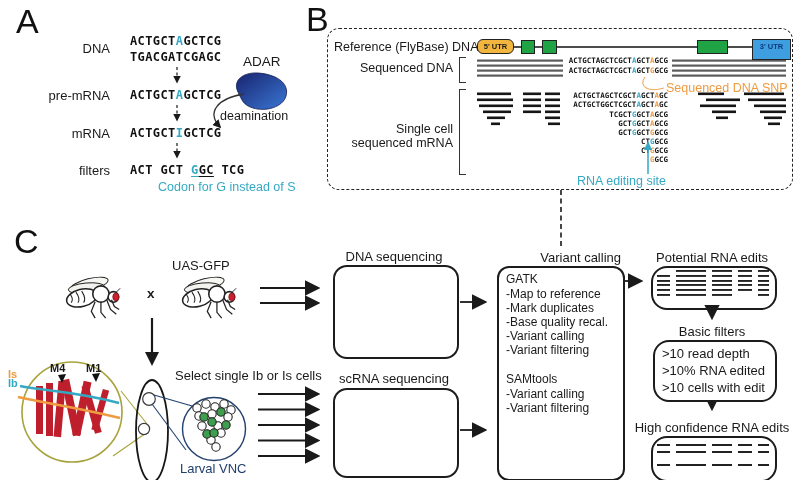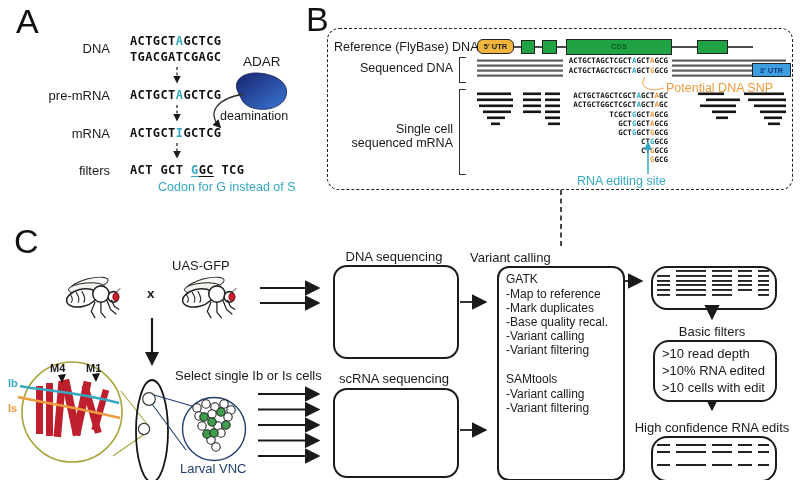--- a/index.html
+++ b/index.html
@@ -299,71 +299,71 @@
   <div class="abs" style="left:243px;top:54px;font-size:13.5px;">ADAR</div>
   <div class="abs lab12" style="left:220px;top:109px;">deamination</div>
   <div class="abs lab12 teal-text" style="left:158px;top:180px;">Codon for G instead of S</div>
 
   <div class="abs panel-letter" style="left:306px;top:2px;">B</div>
   <div class="abs lab12" style="left:334px;top:40px;">Reference (FlyBase) DNA</div>
 
   <div class="generow" style="left:477px;top:39px;width:37px;height:15px;line-height:13px;background:var(--utr5_orange);border-radius:6px;">5' UTR</div>
   <div class="generow" style="left:521px;top:40px;width:14px;height:14px;background:var(--exon_green);"></div>
   <div class="generow" style="left:542px;top:40px;width:15px;height:14px;background:var(--exon_green);"></div>
-  <div class="generow" style="left:566px;top:39px;width:106px;height:16px;line-height:14px;background:var(--exon_green);color:#0a5a20;">CDS</div>
   <div class="generow" style="left:697px;top:40px;width:31px;height:14px;background:var(--exon_green);"></div>
-  <div class="generow" style="left:752px;top:39px;width:39px;height:14px;line-height:13px;background:var(--utr3_blue);color:#0d3a78;margin-top:24px;">3' UTR</div>
+  <div class="generow" style="left:752px;top:39px;width:39px;height:21px;line-height:13px;background:var(--utr3_blue);color:#0d3a78;">3' UTR</div>
 
   <div class="rlabB" style="top:61px;">Sequenced DNA</div>
   <div class="bracket" style="left:459px;top:57px;height:24px;"></div>
   <div class="rlabB" style="top:122px;">Single cell</div>
   <div class="rlabB" style="top:136px;">sequenced mRNA</div>
   <div class="bracket" style="left:459px;top:89px;height:84px;"></div>
 
   <div class="readrow" style="top:57px;"><span>ACTGCTAGCTCGCT</span><span class="t">A</span><span>GCT</span><span class="o">A</span><span>GCG</span></div>
   <div class="readrow" style="top:67px;"><span>ACTGCTAGCTCGCT</span><span class="t">A</span><span>GCT</span><span class="o">G</span><span>GCG</span></div>
 
-  <div class="abs lab12 orange-text" style="left:666px;top:81px;">Potential DNA SNP</div>
+  <div class="abs lab12 orange-text" style="left:666px;top:81px;">Sequenced DNA SNP</div>
 
   <div class="readrow" style="top:92px;"><span>ACTGCTAGCTCGCT</span><span class="t">A</span><span>GCT</span><span class="o">A</span><span>GC</span></div>
   <div class="readrow" style="top:101px;"><span>ACTGCTGGCTCGCT</span><span class="t">A</span><span>GCT</span><span class="o">A</span><span>GC</span></div>
   <div class="readrow" style="top:111px;"><span>TCGCT</span><span class="t">G</span><span>GCT</span><span class="o">A</span><span>GCG</span></div>
   <div class="readrow" style="top:120px;"><span>GCT</span><span class="t">G</span><span>GCT</span><span class="o">A</span><span>GCG</span></div>
   <div class="readrow" style="top:129px;"><span>GCT</span><span class="t">G</span><span>GCT</span><span class="o">G</span><span>GCG</span></div>
   <div class="readrow" style="top:138px;"><span>CT</span><span class="t">G</span><span>GCG</span></div>
   <div class="readrow" style="top:147px;"><span>CT</span><span class="o">G</span><span>GCG</span></div>
   <div class="readrow" style="top:156px;"><span class="o">G</span><span>GCG</span></div>
 
   <div class="abs lab12 teal-text" style="left:577px;top:174px;">RNA editing site</div>
 
   <div class="abs panel-letter" style="left:14px;top:224px;">C</div>
   <div class="abs lab" style="left:172px;top:258px;">UAS-GFP</div>
   <div class="abs" style="left:147px;top:286px;font-size:13.5px;font-weight:700;">x</div>
   <div class="abs" style="left:50px;top:362px;font-size:11px;font-weight:700;">M4</div>
   <div class="abs" style="left:86px;top:362px;font-size:11px;font-weight:700;">M1</div>
   <div class="abs teal-text" style="left:8px;top:377px;font-size:11px;font-weight:700;">Ib</div>
-  <div class="abs orange-text" style="left:8px;top:402px;font-size:11px;font-weight:700;">Is</div>
+  <div class="abs orange-text" style="left:8px;top:368px;font-size:11px;font-weight:700;">Is</div>
   <div class="abs olive-text" style="left:18px;top:480px;font-size:13.5px;">Body wall muscles</div>
   <div class="abs lab" style="left:175px;top:368px;">Select single Ib or Is cells</div>
   <div class="abs navy-text" style="left:180px;top:461px;font-size:13px;">Larval VNC</div>
 
   <div class="ftitle" style="left:333px;top:371px;width:122px;text-align:center;">scRNA sequencing</div>
   <div class="ftitle" style="left:333px;top:249px;width:122px;text-align:center;">DNA sequencing</div>
-  <div class="ftitle" style="left:470px;top:250px;width:124px;text-align:left;">Variant calling</div>
+  <div class="ftitle" style="left:497px;top:250px;width:124px;text-align:right;">Variant calling</div>
 
   <div class="vcline" style="left:506px;top:272px;">GATK</div>
   <div class="vcline" style="left:506px;top:287px;">-Map to reference</div>
   <div class="vcline" style="left:506px;top:301px;">-Mark duplicates</div>
   <div class="vcline" style="left:506px;top:315px;">-Base quality recal.</div>
   <div class="vcline" style="left:506px;top:329px;">-Variant calling</div>
   <div class="vcline" style="left:506px;top:343px;">-Variant filtering</div>
   <div class="vcline" style="left:506px;top:372px;">SAMtools</div>
   <div class="vcline" style="left:506px;top:387px;">-Variant calling</div>
   <div class="vcline" style="left:506px;top:401px;">-Variant filtering</div>
 
+  <div class="ftitle" style="left:651px;top:250px;width:122px;text-align:center;">Potential RNA edits</div>
   <div class="ftitle" style="left:651px;top:324px;width:122px;text-align:center;">Basic filters</div>
   <div class="abs lab" style="left:662px;top:346px;">&gt;10 read depth</div>
   <div class="abs lab" style="left:662px;top:363px;">&gt;10% RNA edited</div>
   <div class="abs lab" style="left:662px;top:380px;">&gt;10 cells with edit</div>
   <div class="ftitle" style="left:617px;top:420px;width:190px;text-align:center;">High confidence RNA edits</div>
 
   <svg class="layer" width="800" height="480" viewBox="0 0 800 480" style="z-index:5;">
     <g>
       <line x1="648" y1="174" x2="648" y2="149" stroke="#35a9c4" stroke-width="1.5"></line>
       <polygon points="644,150 652,150 648,141" fill="#35a9c4"></polygon>

